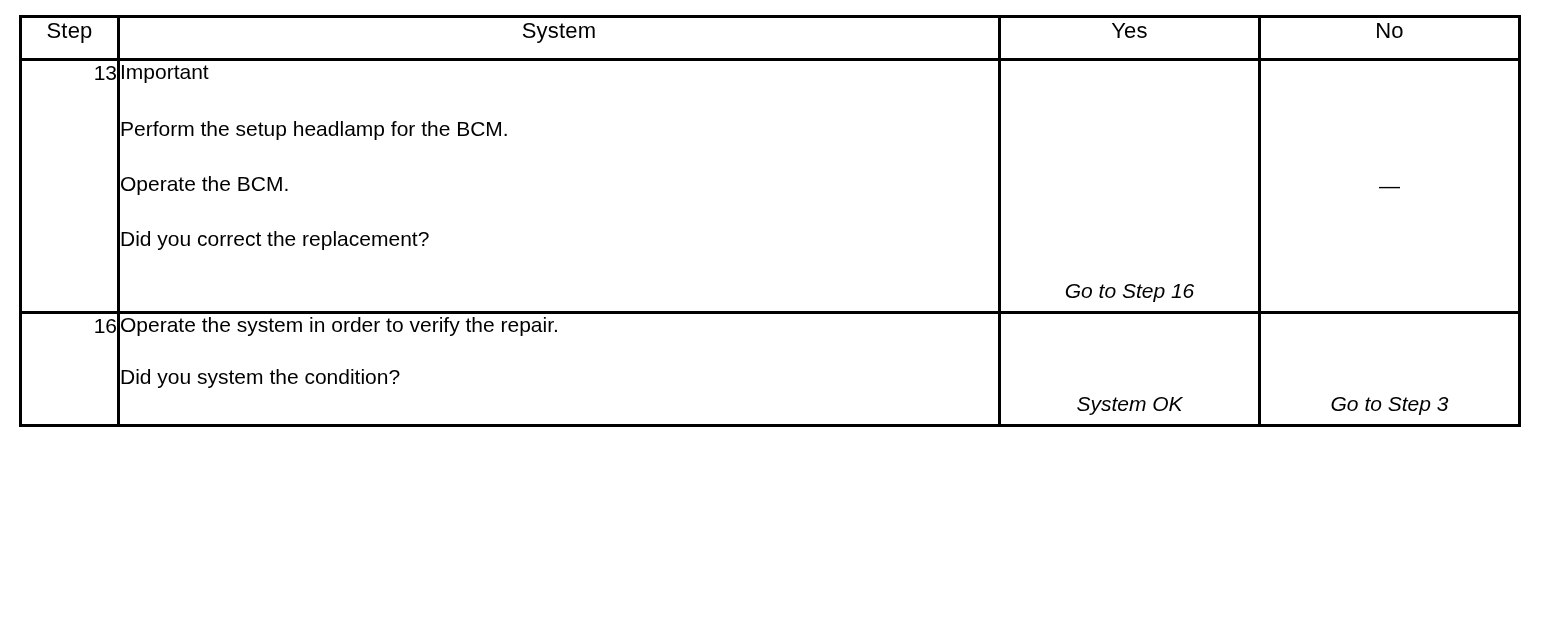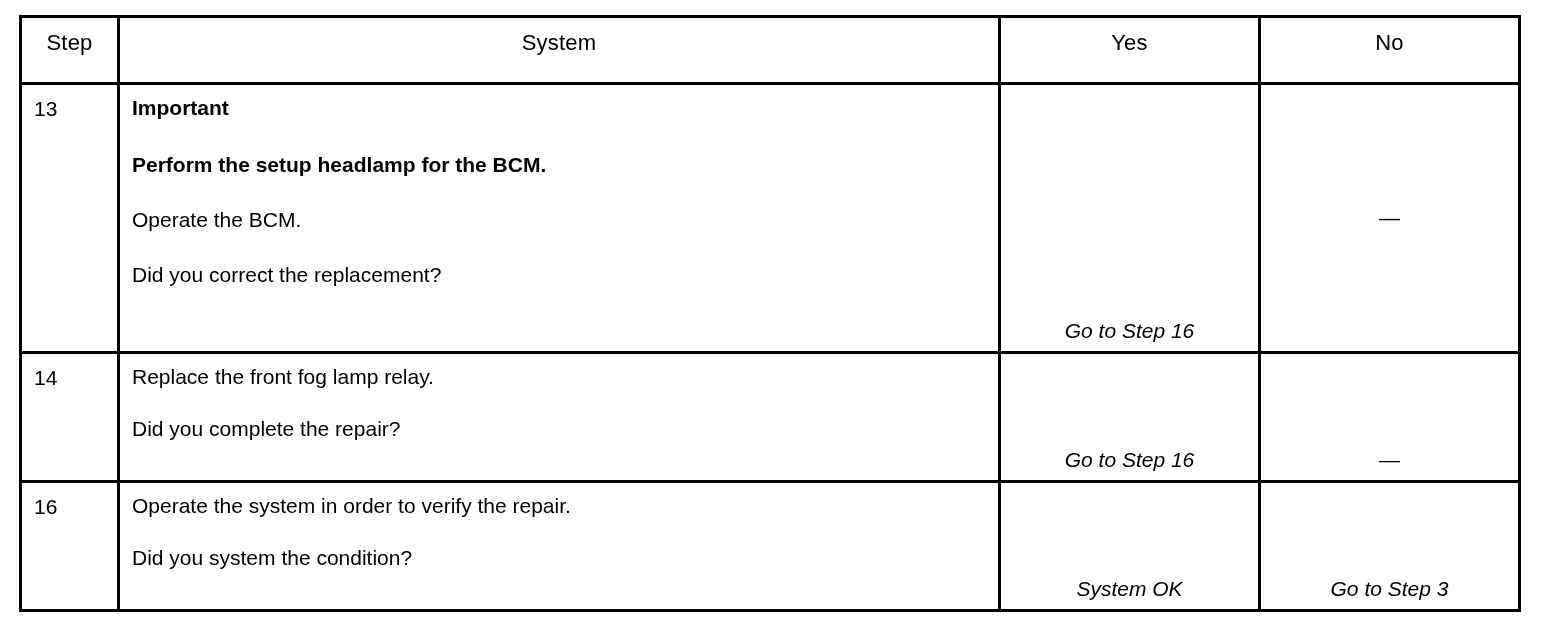--- a/index.html
+++ b/index.html
@@ -29,21 +29,21 @@
     top: 15px;
     width: 1499px;
     border-collapse: collapse;
     table-layout: fixed;
     background: #ffffff;
   }
 
   table.diag td,
   table.diag th {
     border: 3px solid #000000;
-    padding: 12px;
+    padding: 0;
     background: #ffffff;
     vertical-align: top;
     font-weight: normal;
   }
 
   
   col.c-step   { width: 98px; }
   col.c-action { width: 881px; }
   col.c-yes    { width: 260px; }
   col.c-no     { width: 260px; }
@@ -53,37 +53,37 @@
     height: 40px;
     text-align: center;
     vertical-align: middle;
     font-size: 22px;
     font-weight: bold;
     letter-spacing: 0.2px;
   }
 
   
   td.step-cell {
-    text-align: left;
+    text-align: right;
     vertical-align: middle;
     font-size: 21px;
   }
 
   
   td.action-cell {
     vertical-align: top;
     padding: 8px 0 6px 8px;
     font-size: 21px;
     line-height: 1.0;
   }
   .action-line {
     display: block;
     white-space: nowrap;
   }
-  .action-line.bold { font-weight: bold; }
+  .action-line.bold { font-weight: normal; }
   .spacer-sm { display: block; height: 31px; }
   .spacer-md { display: block; height: 34px; }
   .spacer-lg { display: block; height: 36px; }
 
   
   td.yn-cell {
     text-align: center;
     font-size: 21px;
   }
   td.yn-cell.bottom {
@@ -133,30 +133,20 @@
           <span class="action-line bold">Perform the setup headlamp for the BCM.</span>
           <span class="spacer-md"></span>
           <span class="action-line">Operate the BCM.</span>
           <span class="spacer-md"></span>
           <span class="action-line">Did you correct the replacement?</span>
         </td>
         <td class="yn-cell bottom">Go to Step 16</td>
         <td class="yn-cell middle">—</td>
       </tr>
 
-      <tr class="row-14">
-        <td class="step-cell">14</td>
-        <td class="action-cell">
-          <span class="action-line">Replace the front fog lamp relay.</span>
-          <span class="spacer-sm"></span>
-          <span class="action-line">Did you complete the repair?</span>
-        </td>
-        <td class="yn-cell bottom">Go to Step 16</td>
-        <td class="yn-cell bottom">—</td>
-      </tr>
 
 
       <tr class="row-16">
         <td class="step-cell">16</td>
         <td class="action-cell">
           <span class="action-line">Operate the system in order to verify the repair.</span>
           <span class="spacer-sm"></span>
           <span class="action-line">Did you system the condition?</span>
         </td>
         <td class="yn-cell bottom">System OK</td>

